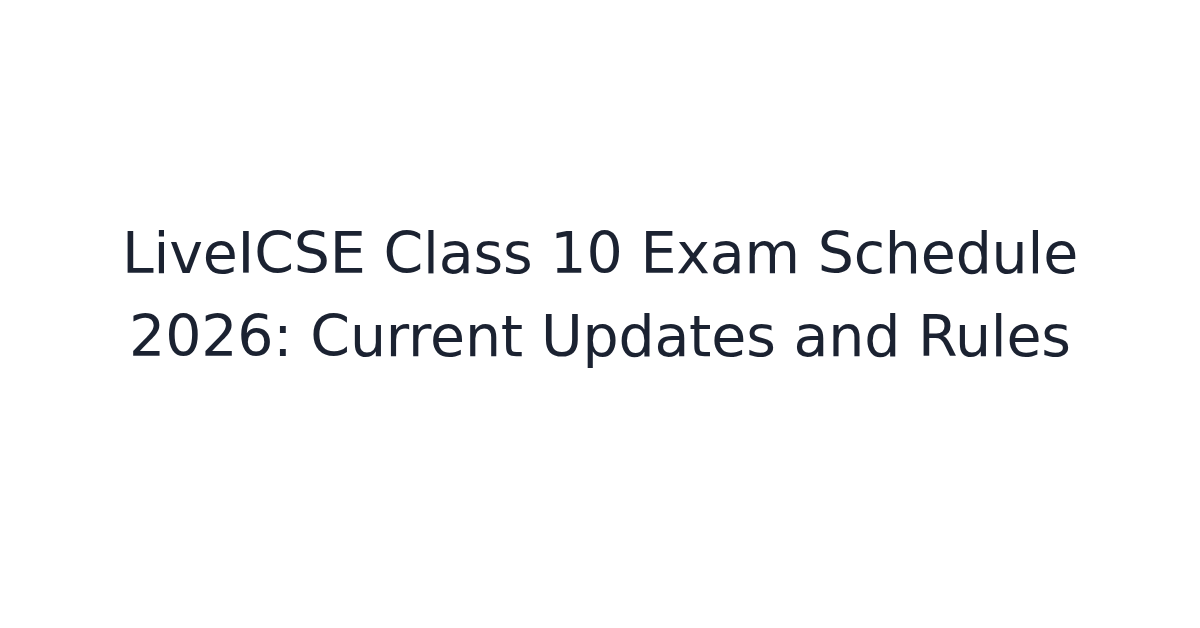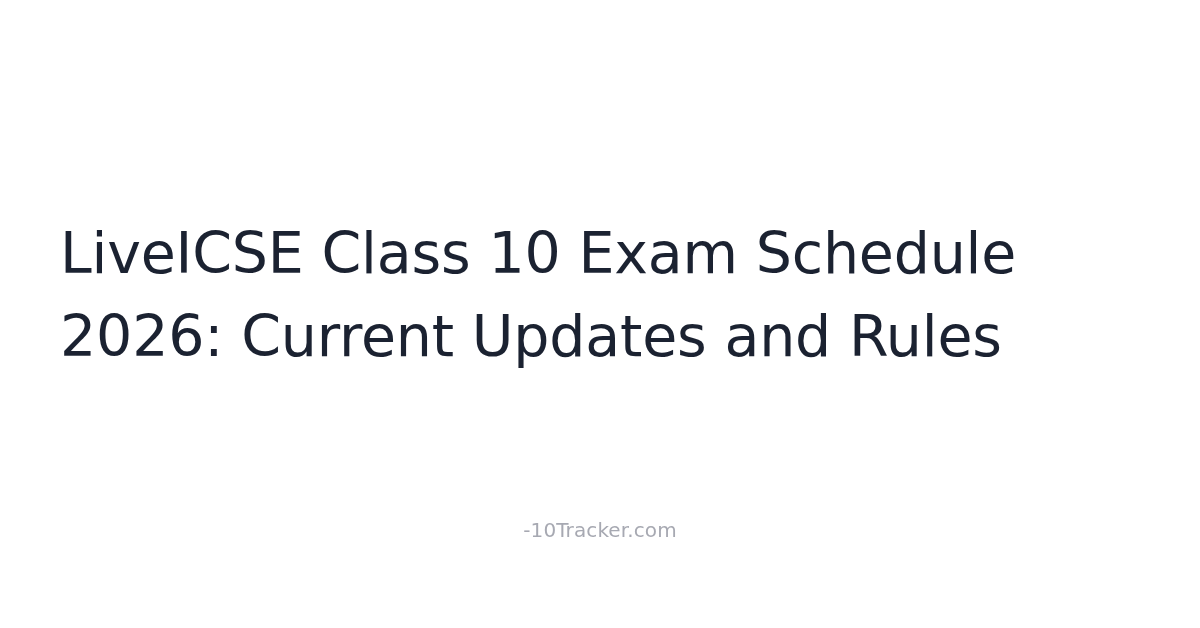--- a/index.html
+++ b/index.html
@@ -36,20 +36,21 @@
     display: flex;
     align-items: center;
     justify-content: center;
     padding: 0 60px;
     box-sizing: border-box;
   }
 
   .headline {
     margin: 0;
     width: 1080px;
+    text-align: center;
     color: #1b2231;
     font-family: "DejaVu Sans", "Liberation Sans", sans-serif;
     font-size: 57px;
     font-weight: 400;
     line-height: 1.45;
     letter-spacing: -0.2px;
     transform: translateY(-19px);
   }
 
   .footer-watermark {
@@ -68,15 +69,14 @@
 </style>
 </head>
 <body>
 
 <div class="card">
 
   <div class="headline-block">
     <h1 class="headline">LiveICSE Class 10 Exam Schedule 2026: Current Updates and Rules</h1>
   </div>
 
-  <div class="footer-watermark">-10Tracker.com</div>
 
 </div>
 
 </body></html>

